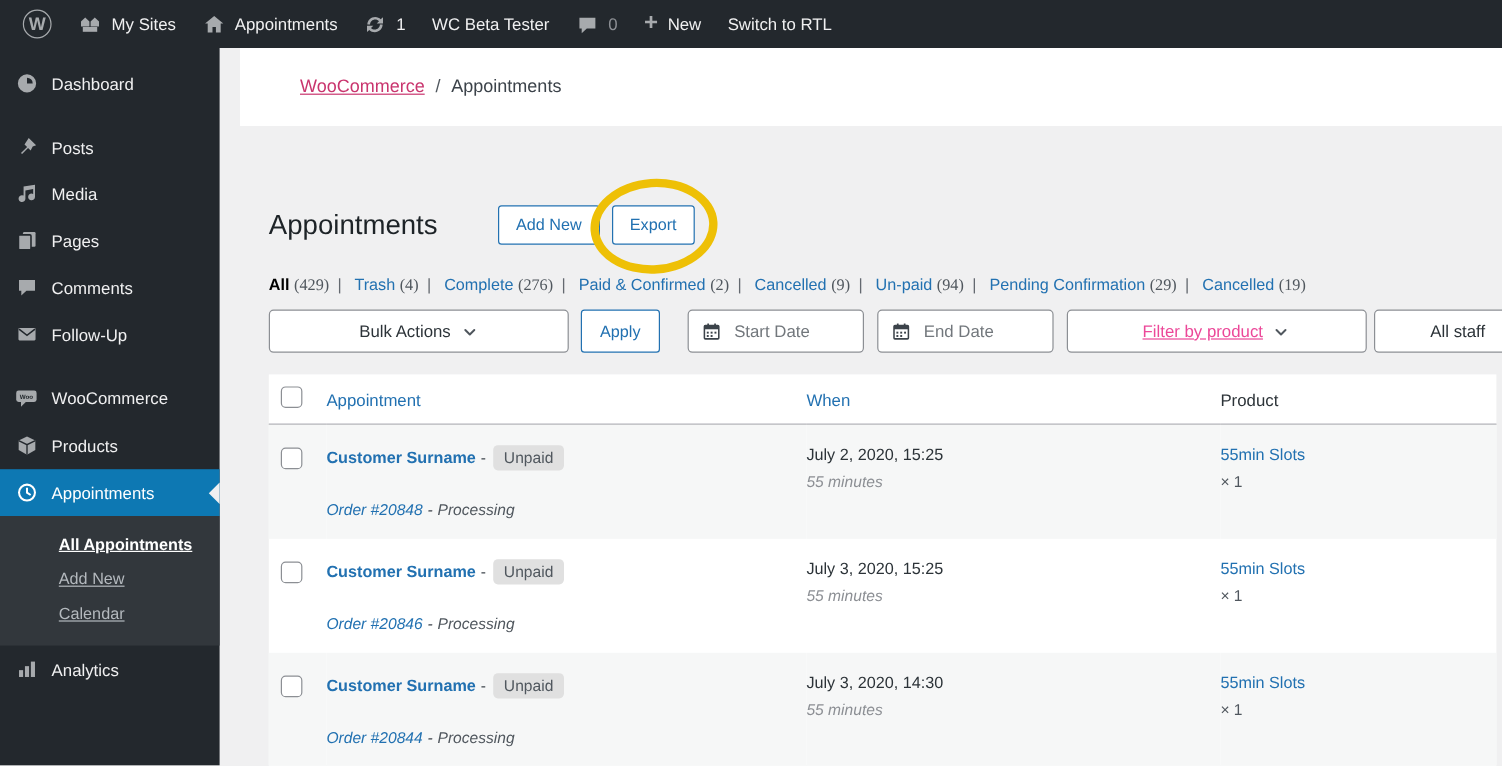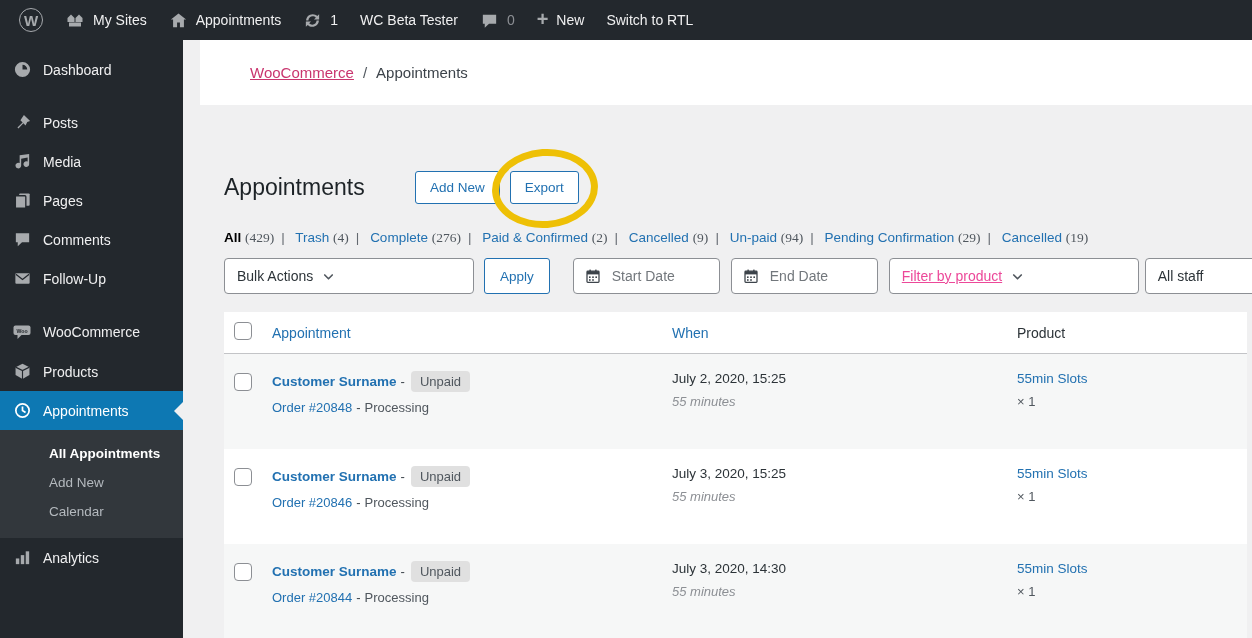--- a/index.html
+++ b/index.html
@@ -33,21 +33,21 @@
   .menu-item { display:flex; align-items:center; gap:11px; padding:10px 12px; cursor:pointer; }
   .menu-item .ic { color:#a7aaad; width:20px; display:flex; justify-content:center; }
   .menu-sep { height:14px; }
   .menu-item.active { background:#0d78b3; color:#fff; position:relative; }
   .menu-item.active .ic { color:#fff; }
   .menu-item.active::after {
     content:""; position:absolute; right:0; top:50%; margin-top:-9px;
     border:9px solid transparent; border-right-color:#f0f0f1;
   }
   .submenu { background:#32373c; padding:9px 0 12px; }
-  .submenu-item { padding:7px 12px 7px 49px; color:#b4b9be; font-size:13.5px; cursor:pointer; }
+  .submenu-item { padding:7px 12px 7px 49px; color:#b4b9be; font-size:13.5px; cursor:pointer;text-decoration:underline; }
   .submenu-item.current { color:#fff; font-weight:bold; }
 
   
   .main { position:absolute; left:200px; top:40px; right:0; bottom:0; background:#f0f0f1; }
   .topwhite { height:65px; background:#fff; display:flex; align-items:center; padding-left:50px; font-size:15px; }
   .crumb-link { color:#c9356e; text-decoration:underline; cursor:pointer; }
   .crumb-sep { margin:0 9px; color:#50575e; }
   .crumb-cur { color:#3c434a; }
 
   .content { position:relative; padding:0 0 0 24px; }
@@ -65,21 +65,21 @@
   }
 
   .subsubsub { margin-top:26px; font-size:13.5px; color:#646970; }
   .subsubsub a { color:#2271b1; text-decoration:none; cursor:pointer; }
   .subsubsub .f-bold { color:#000; font-weight:bold; }
   .subsubsub .cnt { color:#50575e;font-family:Liberation Serif, serif; }
   .subsubsub .sep { margin:0 7px; color:#646970; }
 
   .tablenav { margin-top:12px; display:flex; align-items:center; }
   .select {
-    display:flex; align-items:center; justify-content:flex-start; gap:8px;
+    display:flex; align-items:center; justify-content:center; gap:8px;
     background:#fff; border:1px solid #8c8f94; border-radius:4px; height:36px;
     padding:0 12px; font-size:14px; color:#2c3338; cursor:pointer; flex-shrink:0;
   }
   .select .chev { color:#50575e; }
   .sel-bulk { width:250px; margin-right:10px; }
   .btn-apply {
     height:36px; background:#fff; border:1px solid #2271b1; color:#2271b1;
     border-radius:3px; padding:0 15px; font-size:13.5px; font-family:inherit; cursor:pointer; margin-right:23px;
   }
   .dateinput {
@@ -111,21 +111,21 @@
   input[type=checkbox] {
     appearance:none; -webkit-appearance:none; width:18px; height:18px;
     border:1px solid #8c8f94; border-radius:4px; background:#fff; margin:0; cursor:pointer;
   }
   .cust-link { color:#2271b1; font-weight:bold; font-size:13.5px; text-decoration:none; cursor:pointer; }
   .dash { color:#3c434a; margin:0 4px; }
   .badge {
     display:inline-block; background:#e0e0e0; color:#50575e; border-radius:4px;
     padding:3px 9px; font-size:13px; margin-left:2px;
   }
-  .row-l2 { margin-top:8px; color:#50575e; }
+  .row-l2 { margin-top:25px; color:#50575e;font-style:italic; }
   .order-link { color:#2271b1; text-decoration:none; cursor:pointer; }
   .when-date { color:#2c3338; font-size:13.5px; }
   .when-dur { margin-top:8px; color:#8c8f94; font-style:italic; }
   .prod-link { color:#2271b1; text-decoration:none; cursor:pointer; font-size:13.5px; }
   .prod-qty { margin-top:8px; color:#50575e; }
 </style>
 </head>
 <body>
 
 <div class="adminbar">

